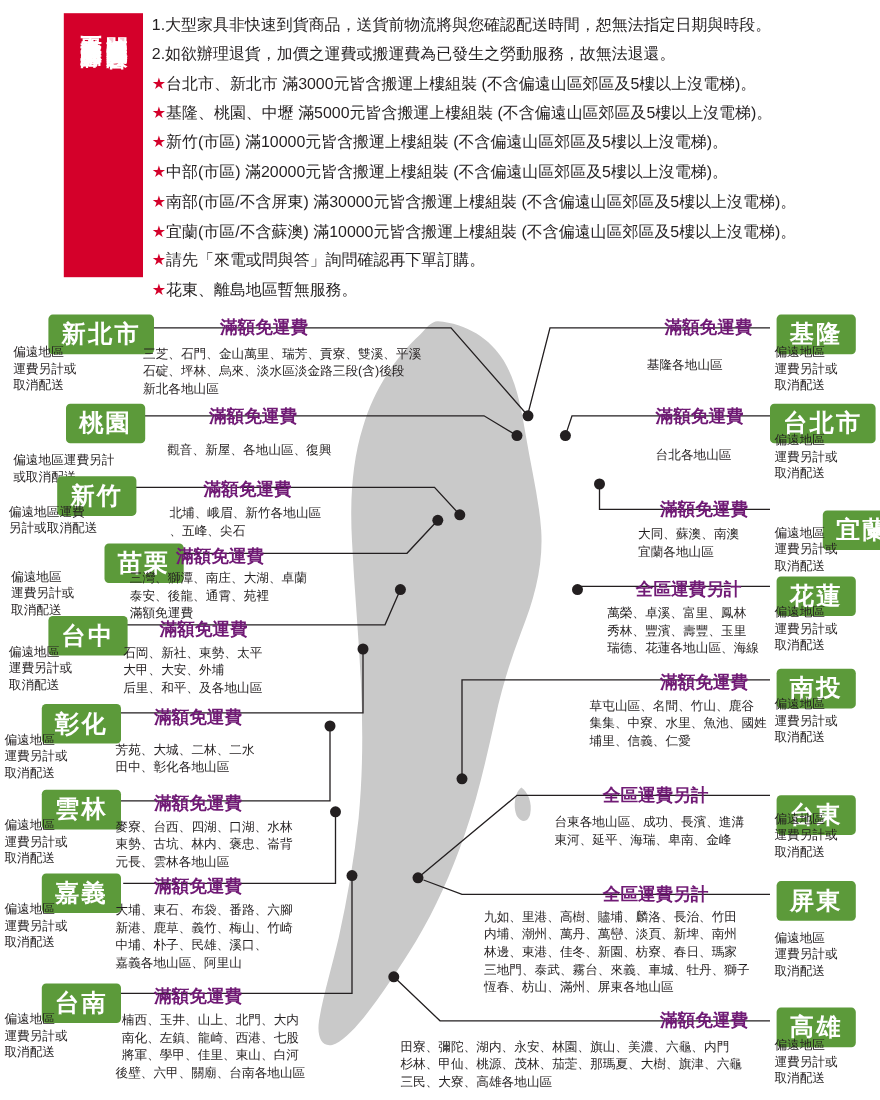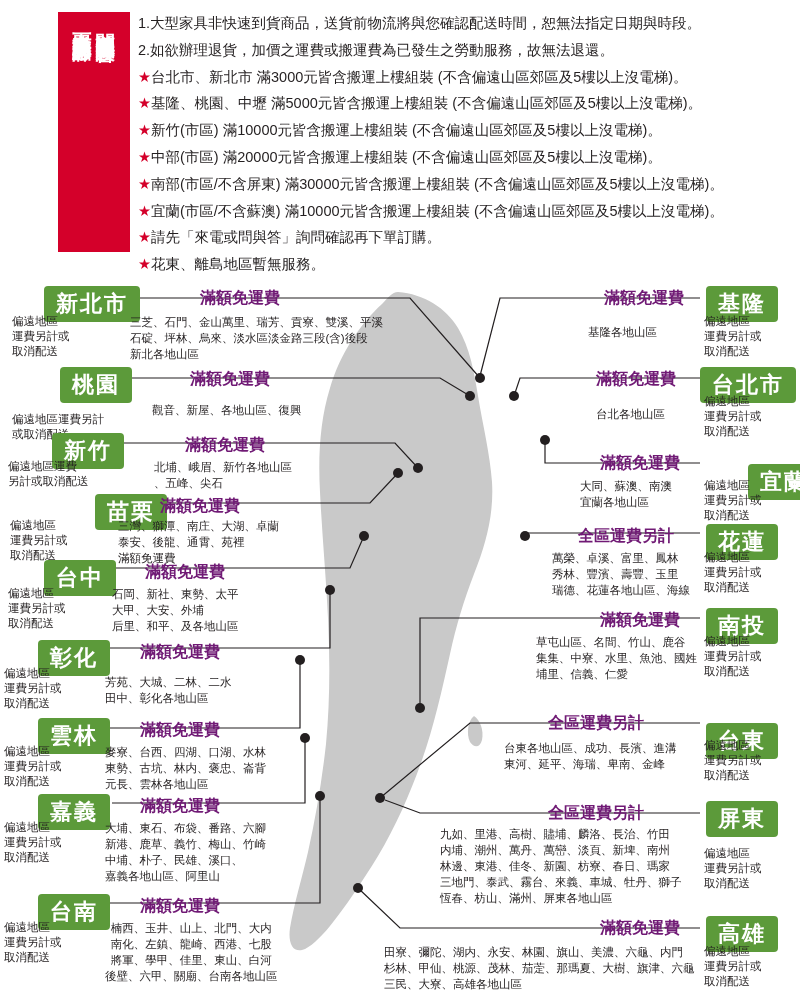--- a/index.html
+++ b/index.html
@@ -343,19 +343,19 @@
     <div>恆春、枋山、滿州、屏東各地山區</div>
   </div>
 
   <div class="pill" style="left:706px;top:648px;">高雄</div>
   <div class="headline" style="left:600px;top:650px;">滿額免運費</div>
   <div class="note" style="left:704px;top:676px;">
     <div>偏遠地區</div>
     <div>運費另計或</div>
     <div>取消配送</div>
   </div>
-  <div class="detail" style="left:384px;top:676px;font-family:Liberation Serif, serif;">
+  <div class="detail" style="left:364px;top:676px;font-family:Liberation Serif, serif;">
     <div>田寮、彌陀、湖内、永安、林園、旗山、美濃、六龜、内門</div>
     <div>杉林、甲仙、桃源、茂林、茄萣、那瑪夏、大樹、旗津、六龜</div>
     <div>三民、大寮、高雄各地山區</div>
   </div>
 
 </div>
 
 </body></html>

